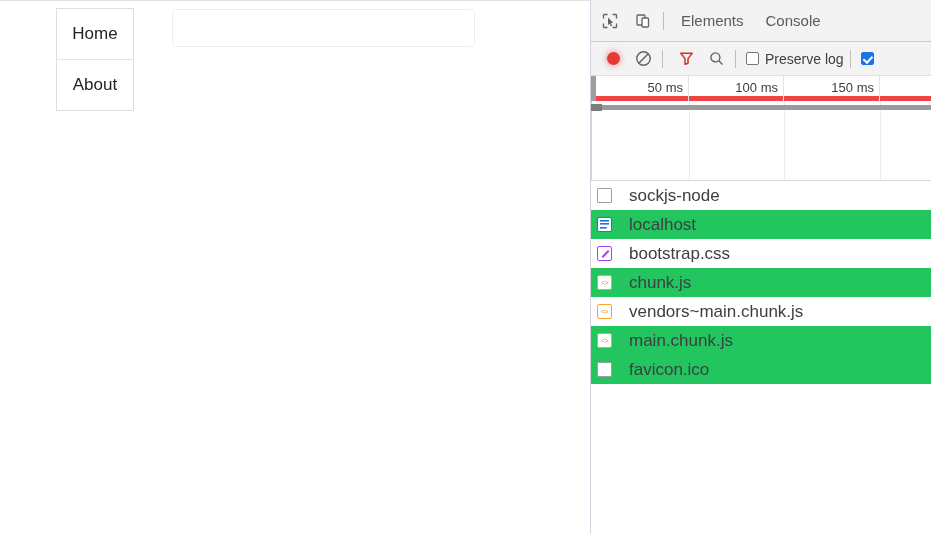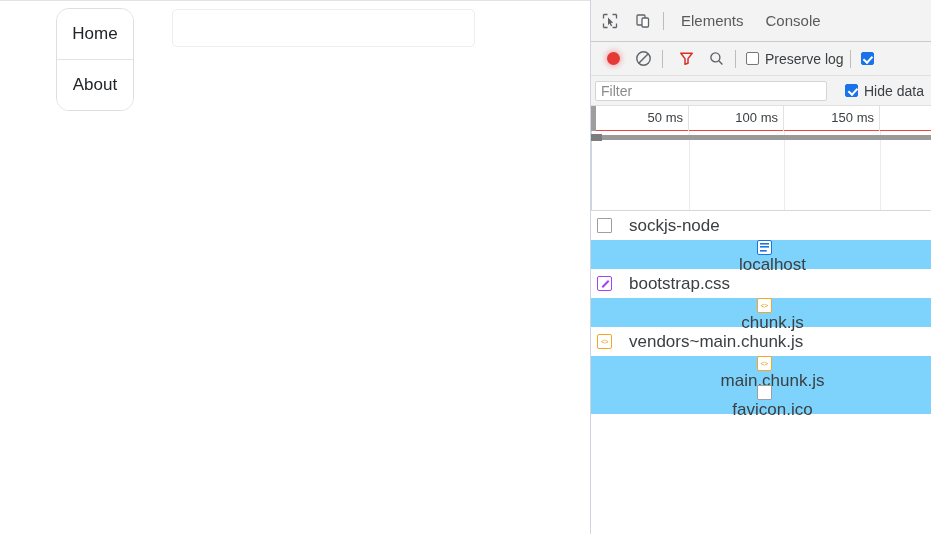--- a/index.html
+++ b/index.html
@@ -36,21 +36,21 @@
     width: 590px;
     height: 1px;
     background: #e3e3e3;
   }
   .nav-list {
     position: absolute;
     left: 56px;
     top: 8px;
     width: 78px;
     border: 1px solid #dedede;
-    border-radius: 13px;
+    border-radius: 0;
     background: #ffffff;
     overflow: hidden;
     box-sizing: border-box;
   }
   .nav-item {
     height: 50px;
     line-height: 50px;
     text-align: center;
     font-size: 17px;
     color: #212529;
@@ -221,21 +221,21 @@
     position: relative;
     height: 105px;
     background: #ffffff;
     border-bottom: 1px solid #d8d8d8;
     box-sizing: border-box;
     overflow: hidden;
   }
   .ov-ruler {
     position: relative;
     height: 25px;
-    border-bottom: 1px solid #ef4444;
+    border-bottom: 5px solid #ef4444;
     box-sizing: border-box;
   }
   .ov-handle {
     position: absolute;
     left: 0; top: 0;
     width: 5px; height: 25px;
     background: #9e9e9e;
   }
   .ov-tick {
     position: absolute;
@@ -305,21 +305,21 @@
     background: #ffffff;
   }
   .dt-row {
     height: 29px;
     display: flex;
     align-items: center;
     padding-left: 6px;
     box-sizing: border-box;
     cursor: pointer;
   }
-  .dt-row.alt { background: #7dd3fc; flex-direction: column; }
+  .dt-row.alt { background: #22c55e; }
   .row-name {
     font-size: 17px;
     color: #3c4043;
     margin-left: 17px;
     white-space: nowrap;
   }
 
   
   .ficon { width: 15px; height: 15px; flex: none; position: relative; box-sizing: border-box; }
   .ficon.other {
@@ -440,27 +440,20 @@
       <div class="dt-check-wrap">
         <span class="cbox"></span>
         <span class="cbox-label">Preserve log</span>
       </div>
       <div class="dt-vsep"></div>
       <div class="dt-check-wrap">
         <span class="cbox checked"></span>
       </div>
     </div>
 
-    <div class="dt-filterrow">
-      <input class="filter-input" type="text" placeholder="Filter" style="">
-      <div class="dt-check-wrap" style="margin-left:18px;">
-        <span class="cbox checked"></span>
-        <span class="cbox-label">Hide data</span>
-      </div>
-    </div>
 
     <div class="dt-overview">
       <div class="ov-ruler">
         <div class="ov-handle"></div>
         <div class="ov-tick" style="left:0;width:98px;">
           <span>50 ms</span>
         </div>
         <div class="ov-tick" style="left:98px;width:95px;">
           <span>100 ms</span>
         </div>

